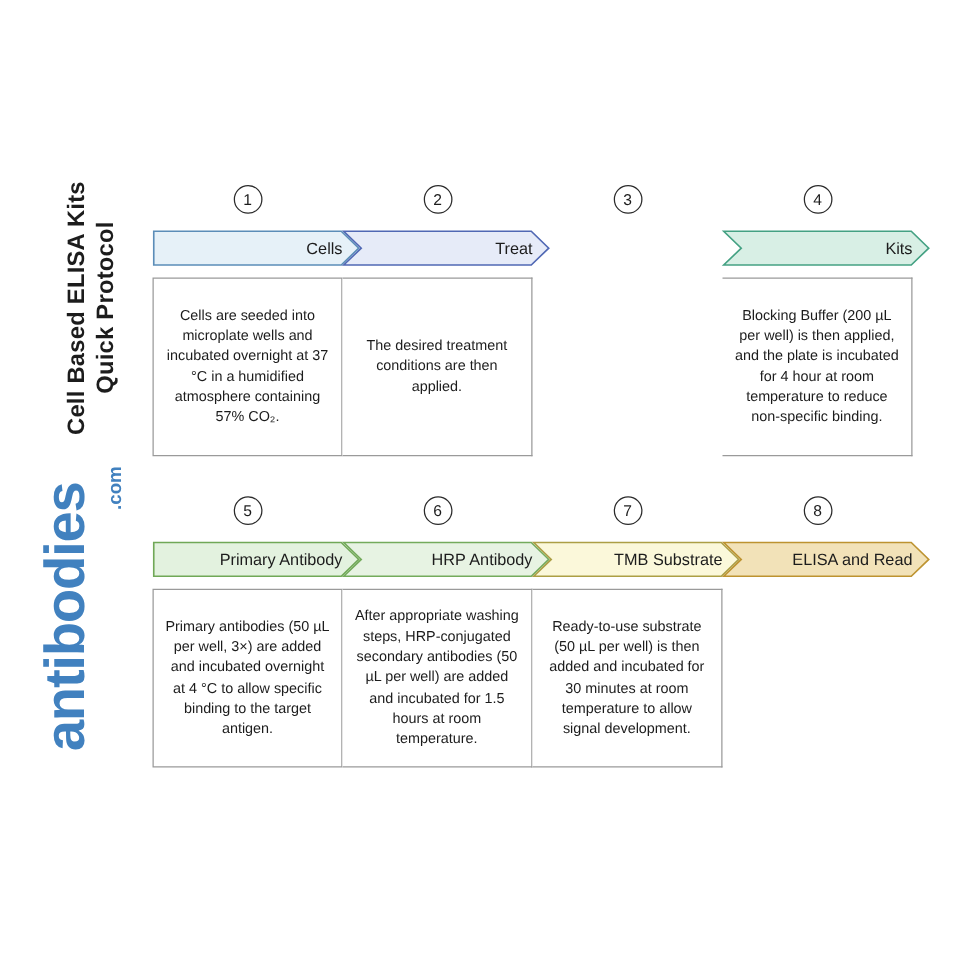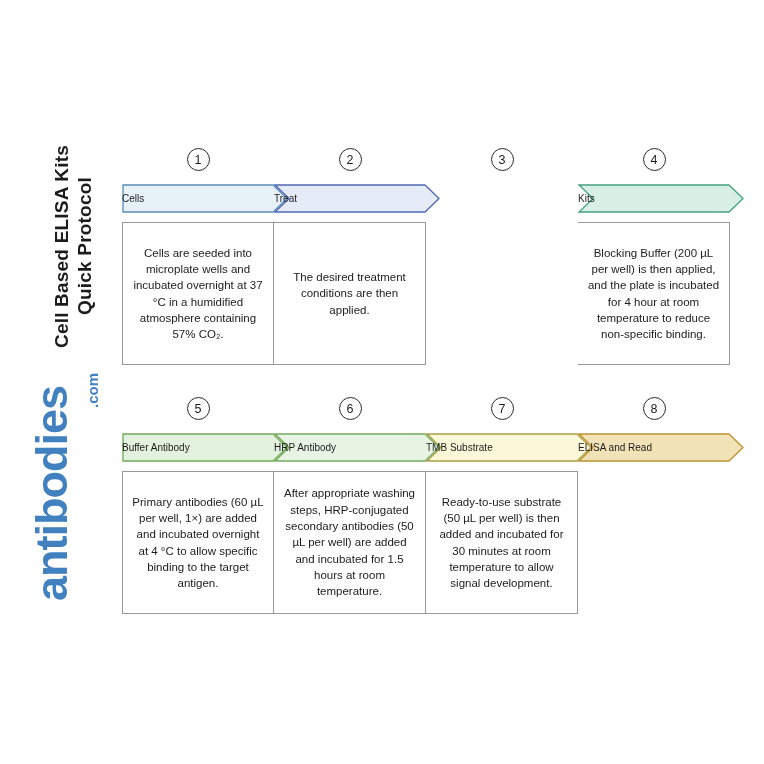--- a/index.html
+++ b/index.html
@@ -41,21 +41,21 @@
     font-size:12.5px; background:#ffffff; box-sizing:border-box;
   }
 
   .banner { position:relative; height:29px; }
   .banner-svg {
     position:absolute; left:0; top:0; width:166px; height:29px;
     overflow:visible; display:block;
   }
   .banner-label {
     position:absolute; left:0; top:0; width:152px; height:42px;
-    line-height:29px; text-align:left; font-size:10px; color:#1c1c1c;
+    line-height:29px; text-align:right; font-size:13px; color:#1c1c1c;
   }
 
   .desc-box {
     margin-top:9px; height:143px; border:1px solid #9a9a9a; background:#ffffff;
     box-sizing:border-box; display:flex; align-items:center; justify-content:center;
     padding:6px 9px;
   }
   .step:not(:first-child) .desc-box { border-left:none; }
   .desc {
     margin:0; font-size:11.5px; line-height:1.42; text-align:center; color:#1c1c1c;
@@ -133,24 +133,24 @@
     <div class="row">
 
       <div class="step">
         <div class="step-number-circle">
           <span>5</span>
         </div>
         <div class="banner">
           <svg class="banner-svg" viewBox="0 0 166 29">
             <polygon points="1,1 151,1 165,14.5 151,28 1,28" stroke-width="1.3" fill="#e3f2df" stroke="#70a857"></polygon>
           </svg>
-          <span class="banner-label">Buffer Antibody</span>
+          <span class="banner-label">Primary Antibody</span>
         </div>
         <div class="desc-box">
-          <p class="desc">Primary antibodies (60 µL per well, 1×) are added and incubated overnight at 4 °C to allow specific binding to the target antigen.</p>
+          <p class="desc">Primary antibodies (50 µL per well, 3×) are added and incubated overnight at 4 °C to allow specific binding to the target antigen.</p>
         </div>
       </div>
 
       <div class="step">
         <div class="step-number-circle">
           <span>6</span>
         </div>
         <div class="banner">
           <svg class="banner-svg" viewBox="0 0 166 29">
             <polygon points="1,1 151,1 165,14.5 151,28 1,28 15,14.5" stroke-width="1.3" fill="#e7f3e3" stroke="#74ab5c"></polygon>

